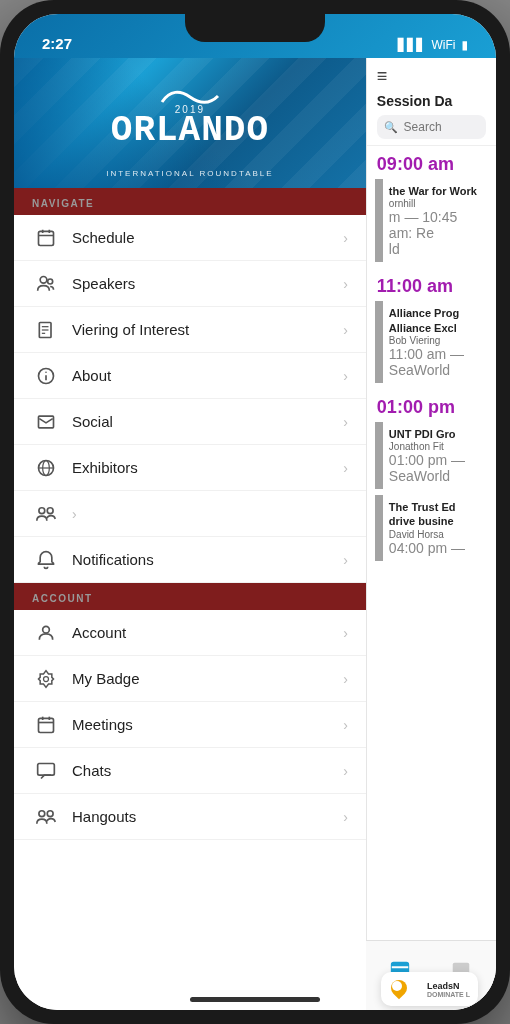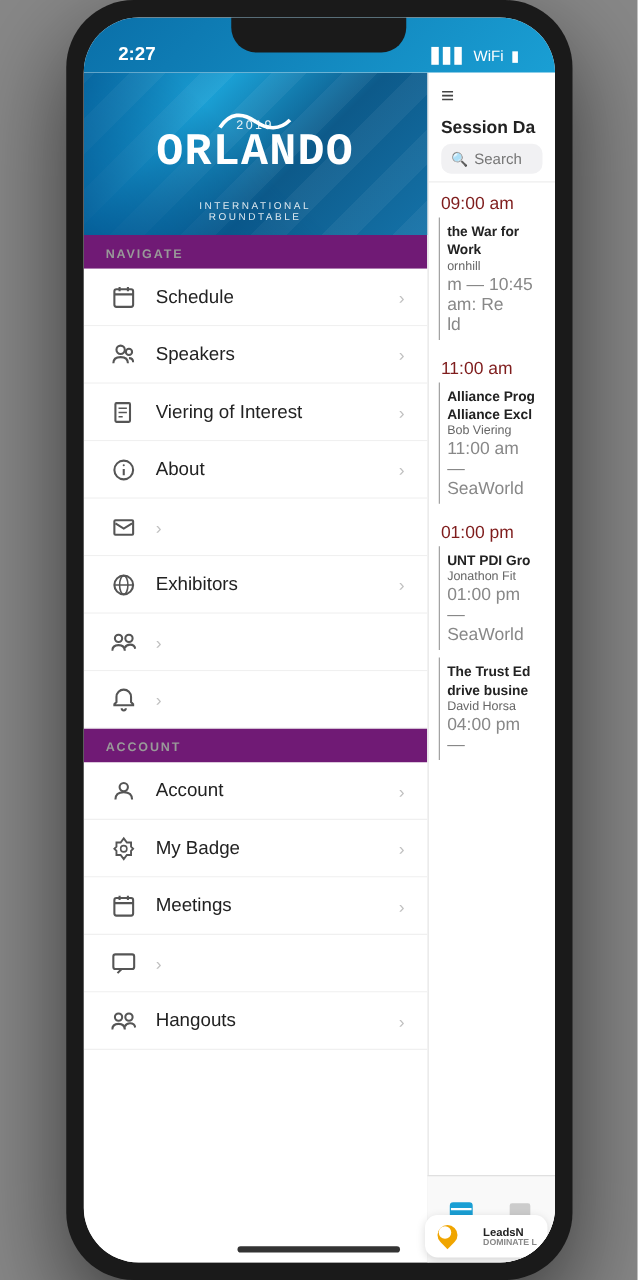--- a/index.html
+++ b/index.html
@@ -5,21 +5,21 @@
     * { margin: 0; padding: 0; box-sizing: border-box; }
     body {
       background: #888;
       display: flex;
       justify-content: center;
       align-items: center;
       min-height: 100vh;
       font-family: -apple-system, BlinkMacSystemFont, 'Segoe UI', sans-serif;
     }
     .phone-frame {
-      width: 405px;
+      width: 510px;
       height: 1024px;
       background: #1a1a1a;
       border-radius: 54px;
       position: relative;
       overflow: hidden;
       box-shadow: 0 30px 80px rgba(0,0,0,0.6);
     }
     .phone-screen {
       position: absolute;
       top: 14px;
@@ -145,21 +145,21 @@
       height: 18px;
     }
 
     
     .nav-section-header {
       padding: 10px 18px 6px;
       font-size: 10px;
       font-weight: 700;
       color: #999;
       letter-spacing: 1.5px;
-      background: #701a75;
+      background: #7f1d1d;
     }
     .menu-item {
       display: flex;
       align-items: center;
       padding: 0 18px;
       height: 46px;
       border-bottom: 1px solid #f0f0f0;
       background: #fff;
       cursor: pointer;
     }
@@ -236,27 +236,27 @@
     }
 
     .sessions-list {
       flex: 1;
       overflow-y: auto;
       padding: 0 8px;
     }
     .sessions-list::-webkit-scrollbar { display: none; }
 
     .time-header {
-      font-size: 14px;
-      font-weight: 400;
-      color: #7f1d1d;
+      font-size: 18px;
+      font-weight: 700;
+      color: #a21caf;
       padding: 8px 2px 4px;
     }
     .session-item {
-      border-left: 1px solid #a3a3a3;
+      border-left: 8px solid #a3a3a3;
       padding: 5px 6px;
       margin-bottom: 6px;
       background: #fff;
     }
     .session-title {
       font-size: 11px;
       font-weight: 600;
       color: #222;
       line-height: 1.3;
     }
@@ -302,21 +302,21 @@
       font-size: 9px;
       color: #666;
     }
     .tab-label.active { color: #1a9fd4; }
     .tab-icon.active svg { fill: #1a9fd4; }
 
     
     .leads-overlay {
       position: absolute;
       bottom: 4px;
-      right: 6px;
+      right: 18px;
       background: #fff;
       border-radius: 10px;
       padding: 6px 8px;
       display: flex;
       align-items: center;
       gap: 16px;
       box-shadow: 0 2px 8px rgba(0,0,0,0.15);
       font-size: 10px;
       font-weight: 700;
       color: #222;
@@ -418,20 +418,21 @@
           <span class="menu-chevron">›</span>
         </div>
 
         <div class="menu-item">
           <div class="menu-icon">
             <svg viewBox="0 0 24 24">
                 <path d="M20 8l-8 5-8-5" fill="none" stroke="#555" stroke-width="2"></path>
                 <path d="M4 5h16a1 1 0 011 1v12a1 1 0 01-1 1H4a1 1 0 01-1-1V6a1 1 0 011-1z" fill="none" stroke="#555" stroke-width="2"></path>
               </svg>
           </div>
+          <span class="menu-label">Social</span>
           <span class="menu-chevron">›</span>
         </div>
 
         <div class="menu-item">
           <div class="menu-icon">
             <svg viewBox="0 0 24 24">
                 <circle cx="12" cy="12" r="9" fill="none" stroke="#555" stroke-width="2"></circle>
                 <ellipse cx="12" cy="12" rx="4" ry="9" fill="none" stroke="#555" stroke-width="1.5"></ellipse>
                 <line x1="3" y1="12" x2="21" y2="12" stroke="#555" stroke-width="1.5"></line>
               </svg>
@@ -452,20 +453,21 @@
           <span class="menu-chevron">›</span>
         </div>
 
         <div class="menu-item">
           <div class="menu-icon">
             <svg viewBox="0 0 24 24">
                 <path d="M12 2a7 7 0 00-7 7v5l-2 2v1h18v-1l-2-2V9a7 7 0 00-7-7z" fill="none" stroke="#555" stroke-width="2"></path>
                 <path d="M10 20a2 2 0 004 0" fill="none" stroke="#555" stroke-width="2"></path>
               </svg>
           </div>
+          <span class="menu-label">Notifications</span>
           <span class="menu-chevron">›</span>
         </div>
 
         <div class="nav-section-header">ACCOUNT</div>
 
         <div class="menu-item">
           <div class="menu-icon">
             <svg viewBox="0 0 24 24">
                 <circle cx="12" cy="8" r="4" fill="none" stroke="#555" stroke-width="2"></circle>
                 <path d="M4 20c0-5 3.5-7 8-7s8 2 8 7" fill="none" stroke="#555" stroke-width="2"></path>
@@ -499,20 +501,21 @@
           <span class="menu-chevron">›</span>
         </div>
 
         <div class="menu-item">
           <div class="menu-icon">
             <svg viewBox="0 0 24 24">
                 <rect x="2" y="3" width="20" height="14" rx="2" fill="none" stroke="#555" stroke-width="2"></rect>
                 <path d="M6 21l4-4h8" fill="none" stroke="#555" stroke-width="2"></path>
               </svg>
           </div>
+          <span class="menu-label">Chats</span>
           <span class="menu-chevron">›</span>
         </div>
 
         <div class="menu-item">
           <div class="menu-icon">
             <svg viewBox="0 0 24 24">
                 <circle cx="7" cy="8" r="3.5" fill="none" stroke="#555" stroke-width="2"></circle>
                 <circle cx="17" cy="8" r="3.5" fill="none" stroke="#555" stroke-width="2"></circle>
                 <path d="M1 20c0-3.5 2.5-5.5 6-5.5s6 2 6 5.5" fill="none" stroke="#555" stroke-width="2"></path>
                 <path d="M13 17c1-2 3-3 5-3s4.5 1 5 4" fill="none" stroke="#555" stroke-width="2"></path>

